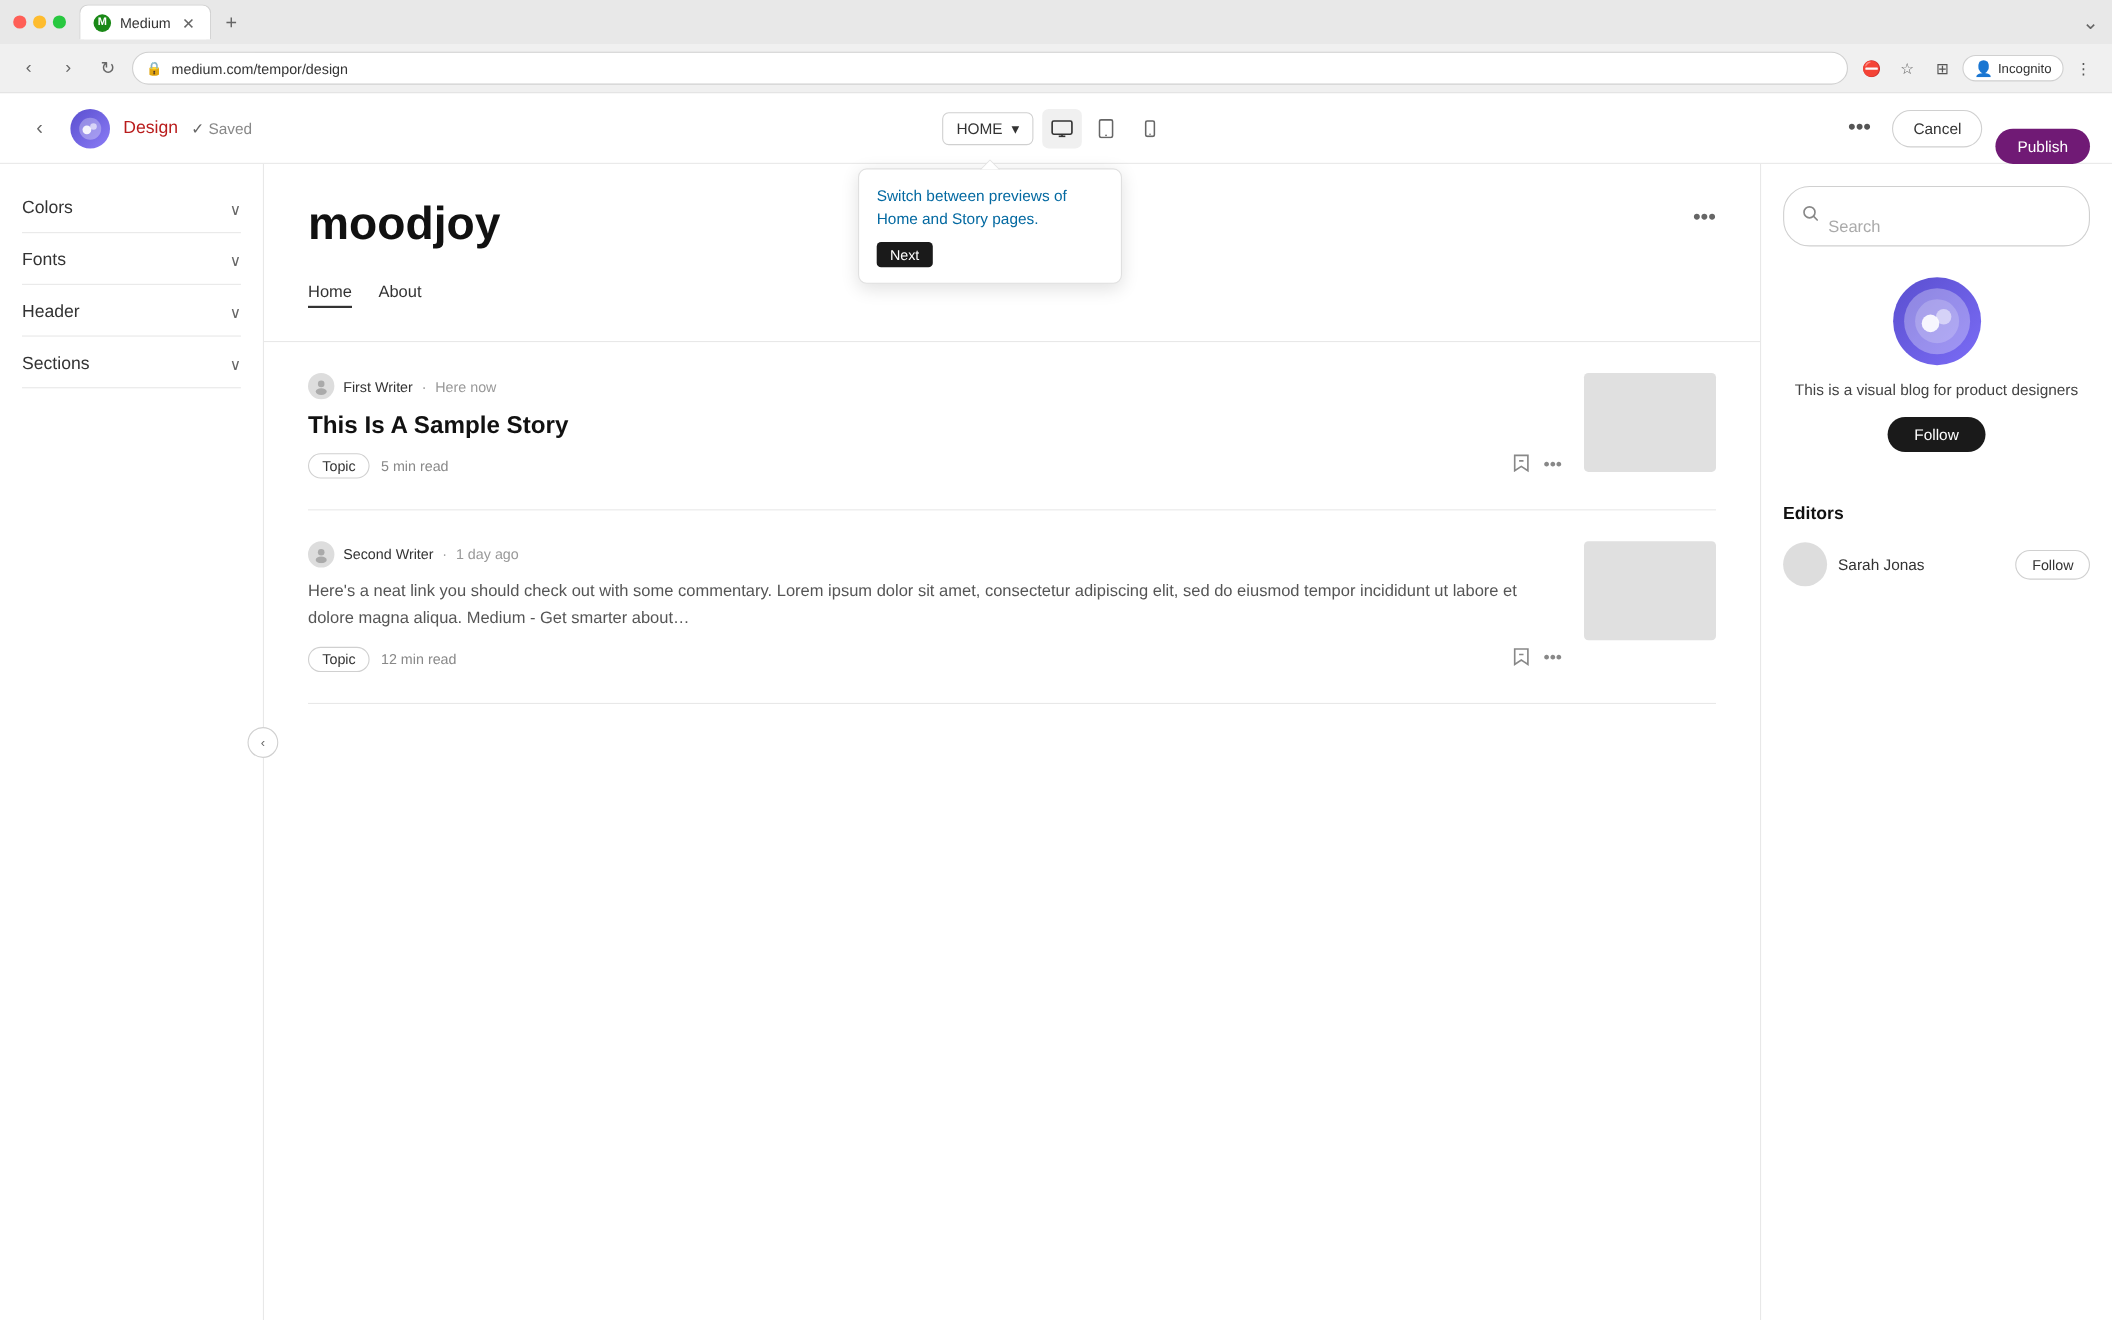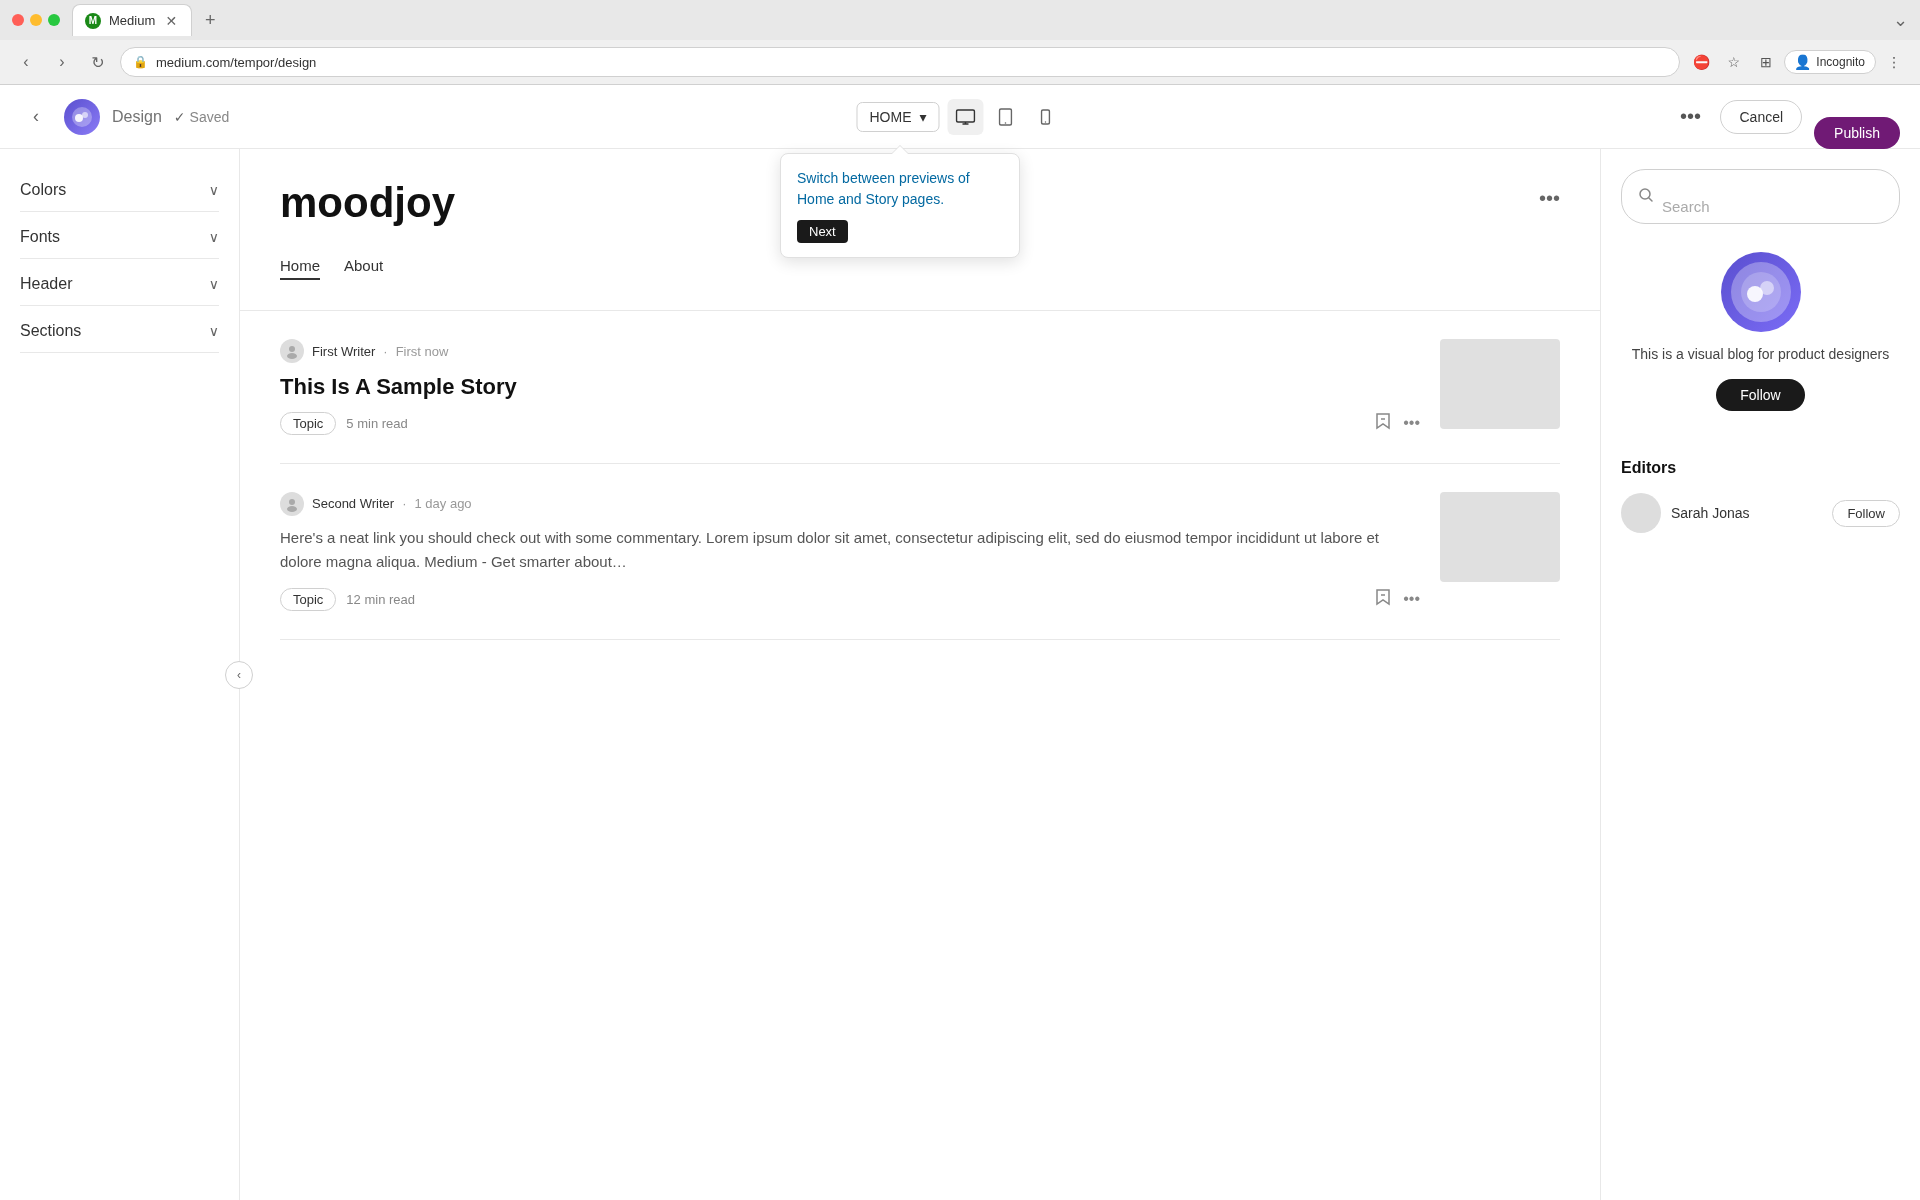--- a/index.html
+++ b/index.html
@@ -141,21 +141,21 @@
     .app-logo {
       width: 36px; height: 36px;
       background: linear-gradient(135deg, #5a4fcf, #8b7cf6);
       border-radius: 50%;
       display: flex; align-items: center; justify-content: center;
       color: white; font-size: 18px;
     }
     .app-title {
       font-size: 16px;
       font-weight: 500;
-      color: #737373;
+      color: #b91c1c;
     }
     .saved-badge {
       display: flex; align-items: center; gap: 4px;
       font-size: 14px; color: #888;
     }
     .saved-check { color: #666; }
     .header-center {
       position: absolute;
       left: 50%;
       transform: translateX(-50%);
@@ -687,21 +687,21 @@
             <div class="article-left">
               <div class="article-author">
                 <div class="author-avatar">
                   <svg width="16" height="16" viewBox="0 0 16 16">
                       <circle cx="8" cy="6" r="3" fill="#aaa"></circle>
                       <ellipse cx="8" cy="13" rx="5" ry="3" fill="#aaa"></ellipse>
                     </svg>
                 </div>
                 <span class="author-name">First Writer</span>
                 <span class="author-sep">·</span>
-                <span class="author-time">First now</span>
+                <span class="author-time">Here now</span>
               </div>
               <div class="article-title">This Is A Sample Story</div>
               <div class="article-meta">
                 <div class="article-meta-left">
                   <span class="article-tag">Topic</span>
                   <span class="article-read-time">5 min read</span>
                 </div>
                 <div class="article-actions">
                   <span class="article-action-btn">
                     <svg width="16" height="18" viewBox="0 0 16 18" fill="none">

